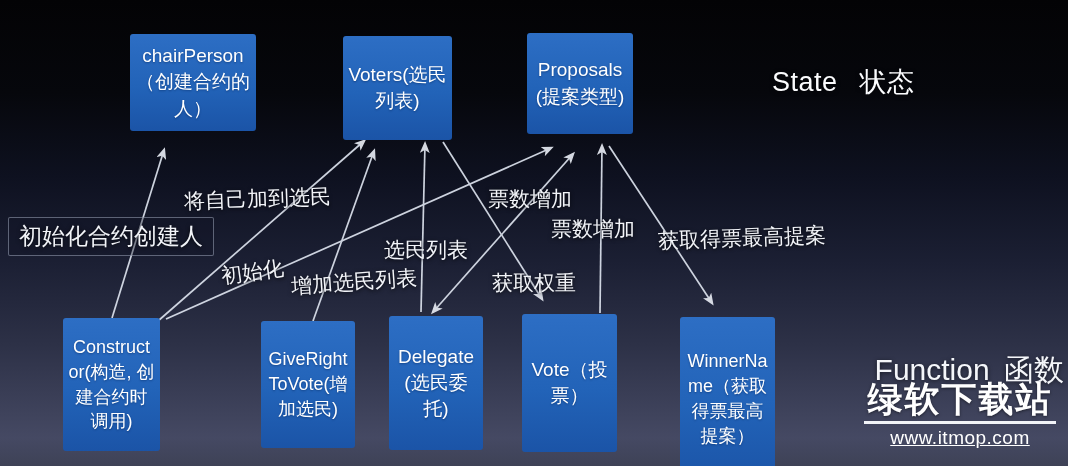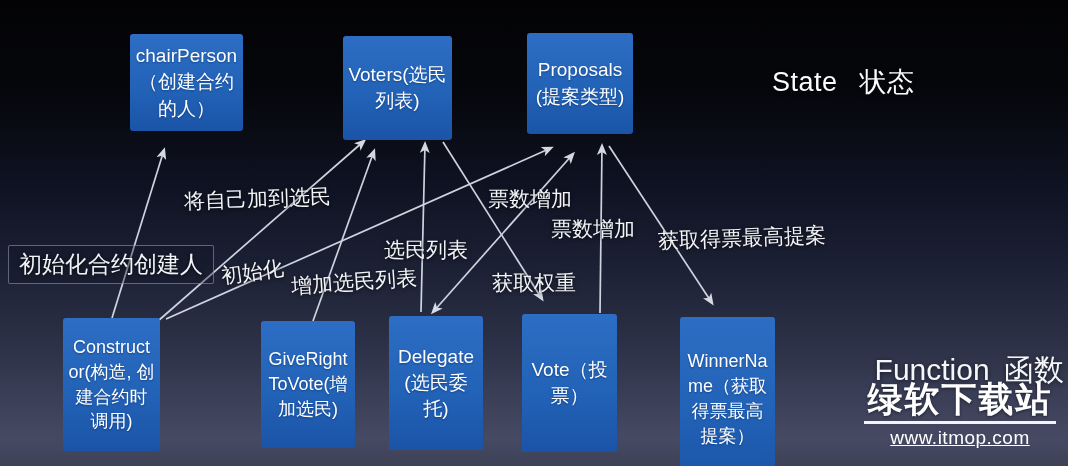--- a/index.html
+++ b/index.html
@@ -10,34 +10,34 @@
   }
   .arrows{position:absolute;left:0;top:0;z-index:1;}
   .node{
     position:absolute;z-index:2;box-sizing:border-box;
     display:flex;align-items:center;justify-content:center;
     background:linear-gradient(180deg,#2d6ec4 0%,#2263b8 55%,#1b54a7 100%);
     border-radius:3px;color:#ffffff;font-size:19px;line-height:1.38;
     text-align:center;padding:4px 5px;word-break:break-all;
     text-shadow:0 1px 2px rgba(0,30,80,.45);
   }
-  .n-chair{left:130px;top:34px;width:113px;height:97px;}
+  .n-chair{left:130px;top:34px;width:126px;height:97px;}
   .n-voters{left:343px;top:36px;width:109px;height:104px;}
   .n-proposals{left:527px;top:33px;width:106px;height:101px;}
   .n-constructor{left:63px;top:318px;width:97px;height:133px;font-size:18px;}
   .n-giveright{left:233px;top:321px;width:94px;height:127px;font-size:18px;margin-left:28px;}
   .n-delegate{left:389px;top:316px;width:94px;height:134px;text-align:center;}
   .n-vote{left:522px;top:314px;width:95px;height:138px;}
   .n-winner{left:680px;top:317px;width:95px;height:164px;font-size:18px;}
   .edge-label{
     position:absolute;z-index:3;color:#f2f4f8;font-size:21px;white-space:nowrap;
     text-shadow:0 1px 4px rgba(0,0,0,.8);
   }
   .el0{left:8px;top:217px;font-size:23px;border:1px solid rgba(168,178,198,.5);
-       background:rgba(18,20,36,.35);padding:3px 10px;border-radius:2px;margin-top:28px;}
+       background:rgba(18,20,36,.35);padding:3px 10px;border-radius:2px;}
   .el1{left:184px;top:185px;transform:rotate(-2deg);}
   .el2{left:221px;top:258px;transform:rotate(-8deg);}
   .el3{left:291px;top:268px;transform:rotate(-4deg);}
   .el4{left:384px;top:236px;}
   .el5{left:492px;top:269px;}
   .el6{left:488px;top:185px;}
   .el7{left:551px;top:215px;}
   .el8{left:658px;top:224px;transform:rotate(-2deg);}
   .state-title{
     position:absolute;z-index:3;left:772px;top:64px;color:#fbfcfe;

